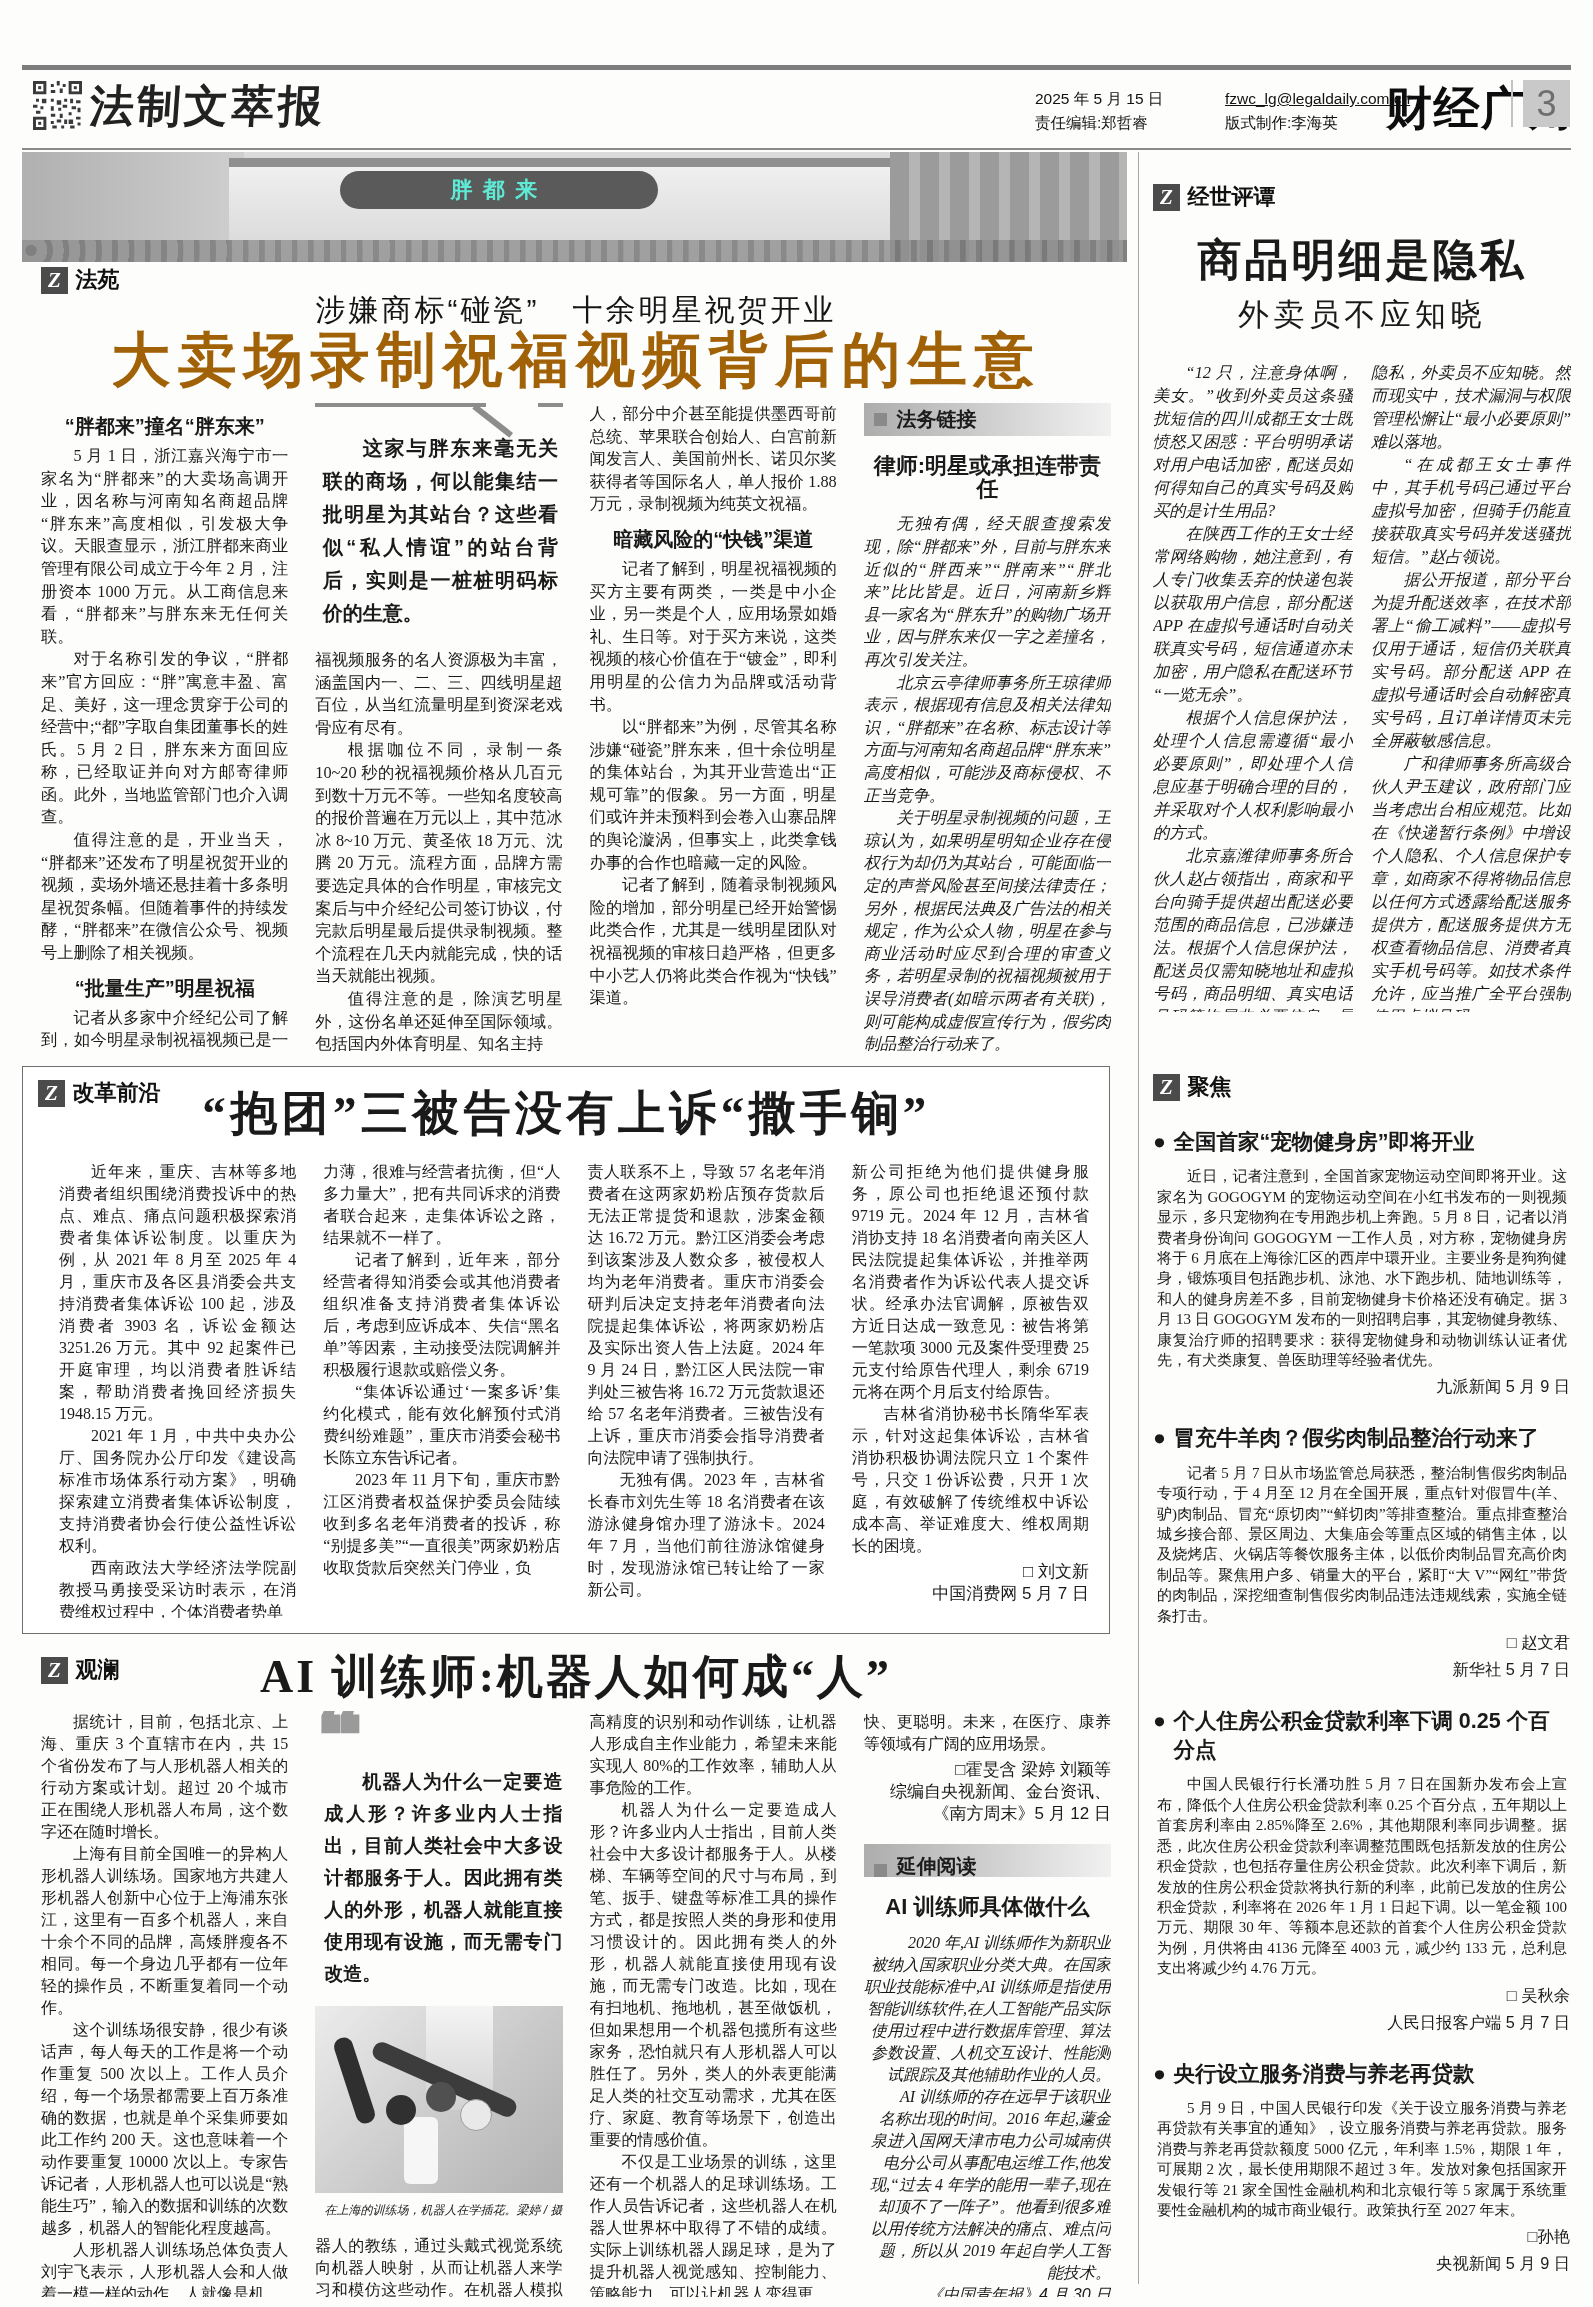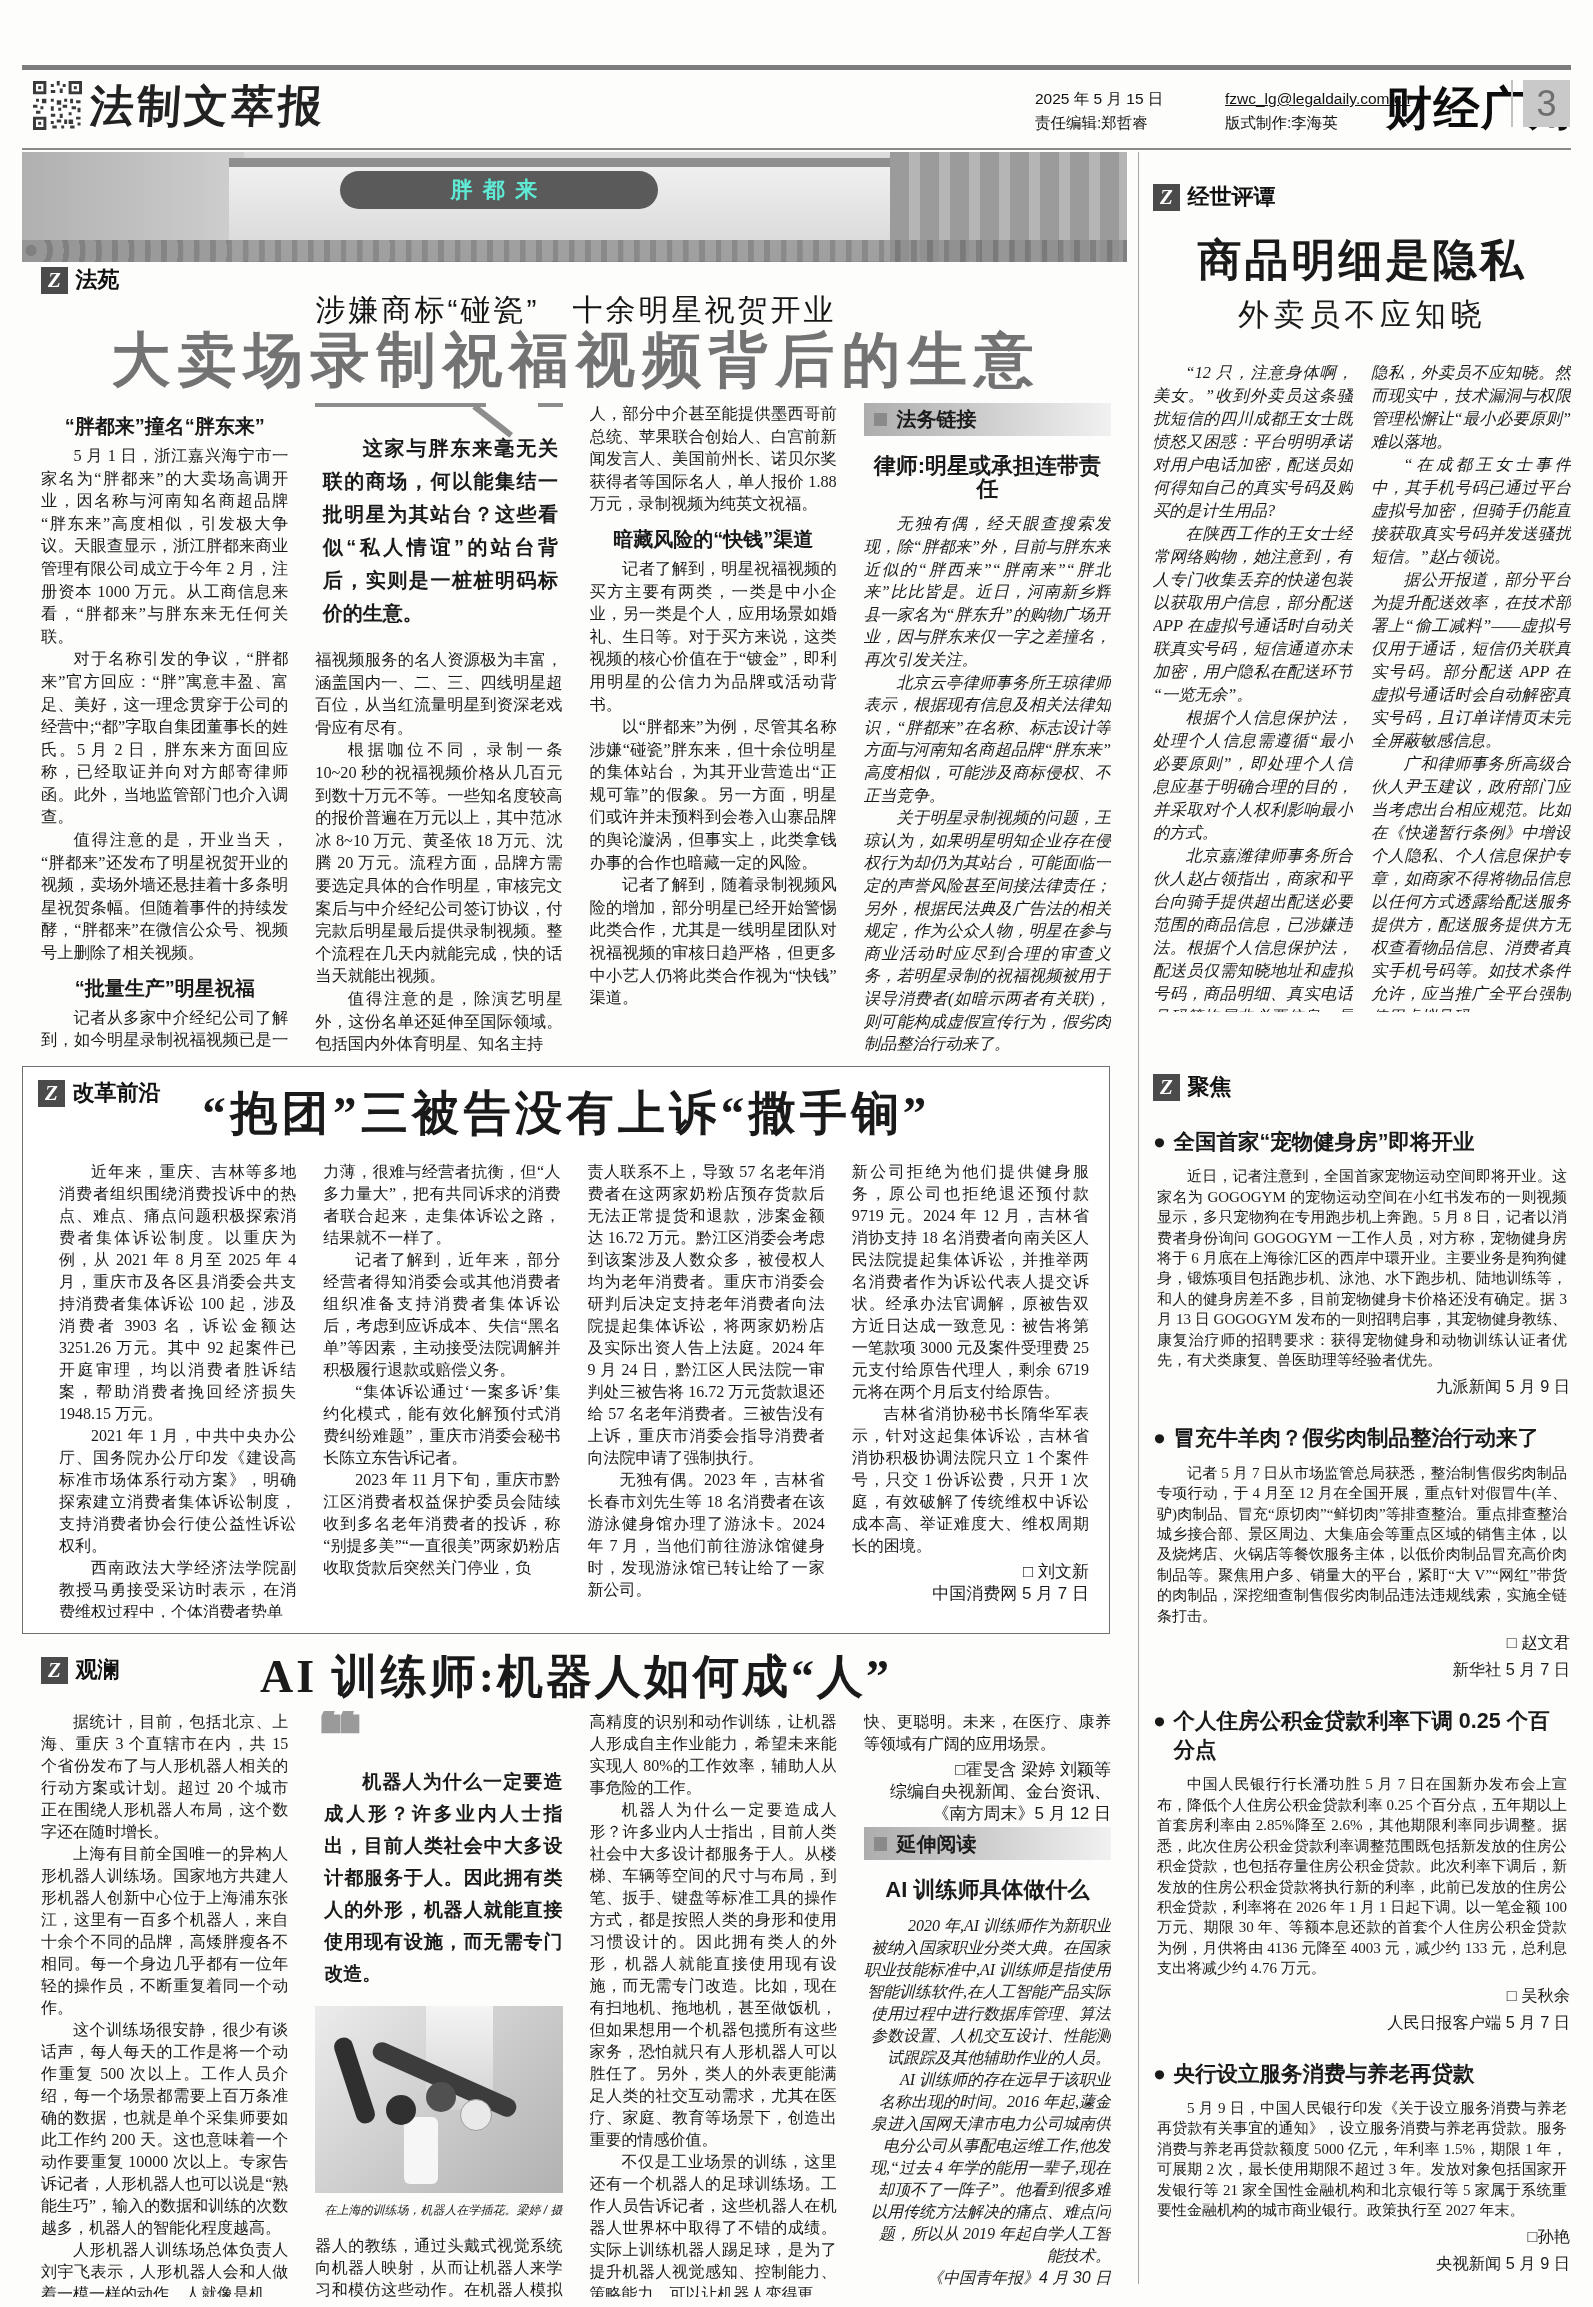--- a/index.html
+++ b/index.html
@@ -36,21 +36,21 @@
              display:flex;align-items:center;justify-content:center;color:#5eead4;
              font-family:"Liberation Sans",sans-serif;font-size:22px;font-weight:bold;letter-spacing:10.4px;}
   .mall-roof{position:absolute;left:207px;top:6px;width:666px;height:9px;background:#8f8f8f;}
   .mall-right{position:absolute;right:0;top:0;width:237px;height:110px;
               background:repeating-linear-gradient(90deg,#9b9b9b 0 19px,#b5b5b5 19px 30px);}
   .mall-crowd{position:absolute;left:0;bottom:0;width:100%;height:22px;
               background:repeating-radial-gradient(circle at 9px 10.4px,#6f6f6f 0 5.2px,#8d8d8d 6px 16.3px);opacity:.75;}
   
   .kicker{left:41px;top:290px;width:1070px;text-align:center;
           font-family:"Liberation Sans","DejaVu Sans",sans-serif;font-size:30px;letter-spacing:3px;color:#151515;}
-  .headline-xl{left:41px;top:321px;width:1070px;text-align:center;font-weight:bold;font-size:59px;letter-spacing:7.4px;color:#737373;}
+  .headline-xl{left:41px;top:321px;width:1070px;text-align:center;font-weight:bold;font-size:59px;letter-spacing:7.4px;color:#a16207;}
   .cols{display:flex;gap:27px;}
   .col{flex:1 1 0;overflow:hidden;font-size:16.3px;line-height:22.6px;text-align:justify;}
   .it{margin:0;}
   .it-p{text-indent:2em;}
   .it-c{text-indent:0;}
   .it-h{font-family:"Liberation Sans","DejaVu Sans",sans-serif;font-weight:bold;font-size:20px;
         text-align:center;text-indent:0;margin:12px 0 7.4px;}
   .it-by,.it-src{font-family:"Liberation Sans","DejaVu Sans",sans-serif;text-align:right;text-indent:0;font-size:17px;}
   .it-by{margin-top:4.4px;}
   .by:empty{display:none;}
@@ -294,21 +294,21 @@
         <p class="it it-p">机器人为什么一定要造成人形？许多业内人士指出，目前人类社会中大多设计都服务于人。从楼梯、车辆等空间的尺寸与布局，到笔、扳手、键盘等标准工具的操作方式，都是按照人类的身形和使用习惯设计的。因此拥有类人的外形，机器人就能直接使用现有设施，而无需专门改造。比如，现在有扫地机、拖地机，甚至做饭机，但如果想用一个机器包揽所有这些家务，恐怕就只有人形机器人可以胜任了。另外，类人的外表更能满足人类的社交互动需求，尤其在医疗、家庭、教育等场景下，创造出重要的情感价值。</p>
         <p class="it it-p">不仅是工业场景的训练，这里还有一个机器人的足球训练场。工作人员告诉记者，这些机器人在机器人世界杯中取得了不错的成绩。实际上训练机器人踢足球，是为了提升机器人视觉感知、控制能力、策略能力，可以让机器人变得更</p>
       </div>
     <div class="col" id="guanlan-ext">
       <div>
           <p class="it it-c">快、更聪明。未来，在医疗、康养等领域有广阔的应用场景。</p>
           <p class="it it-by">□霍旻含 梁婷 刘颖等</p>
           <p class="it it-src">综编自央视新闻、金台资讯、</p>
           <p class="it it-src">《南方周末》5 月 12 日</p>
         </div>
-      <div class="gbar" style="margin-top:2px;">
+      <div class="gbar" style="margin-top:19px;align-items:flex-end;">
         <span class="sq"></span>
         <span>延伸阅读</span>
       </div>
       <div class="boxtitle">AI 训练师具体做什么</div>
       <div class="kai">
           <p class="it it-p">2020 年,AI 训练师作为新职业被纳入国家职业分类大典。在国家职业技能标准中,AI 训练师是指使用智能训练软件,在人工智能产品实际使用过程中进行数据库管理、算法参数设置、人机交互设计、性能测试跟踪及其他辅助作业的人员。</p>
           <p class="it it-p">AI 训练师的存在远早于该职业名称出现的时间。2016 年起,蘧金泉进入国网天津市电力公司城南供电分公司从事配电运维工作,他发现,“过去 4 年学的能用一辈子,现在却顶不了一阵子”。他看到很多难以用传统方法解决的痛点、难点问题，所以从 2019 年起自学人工智能技术。</p>
           <p class="it it-src">《中国青年报》4 月 30 日</p>
         </div>
     </div>

